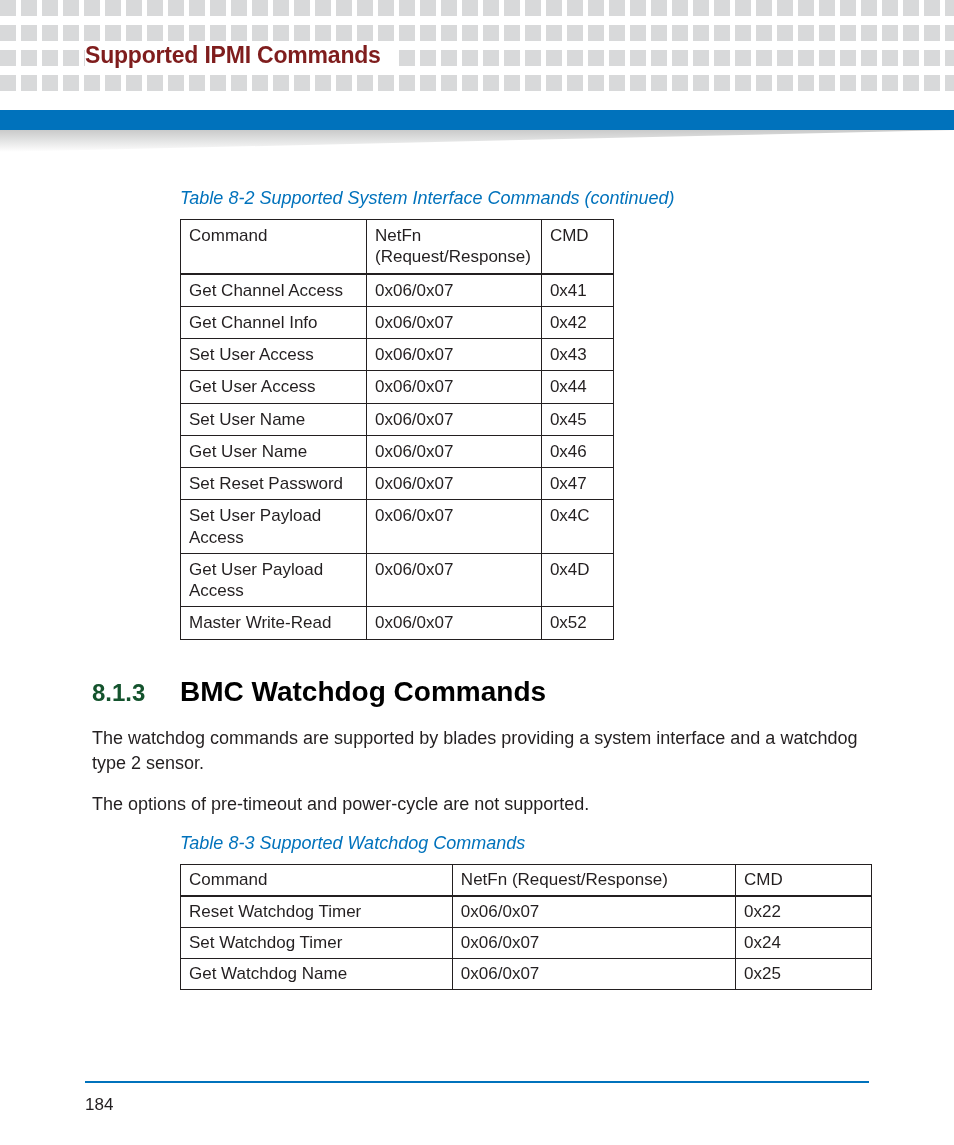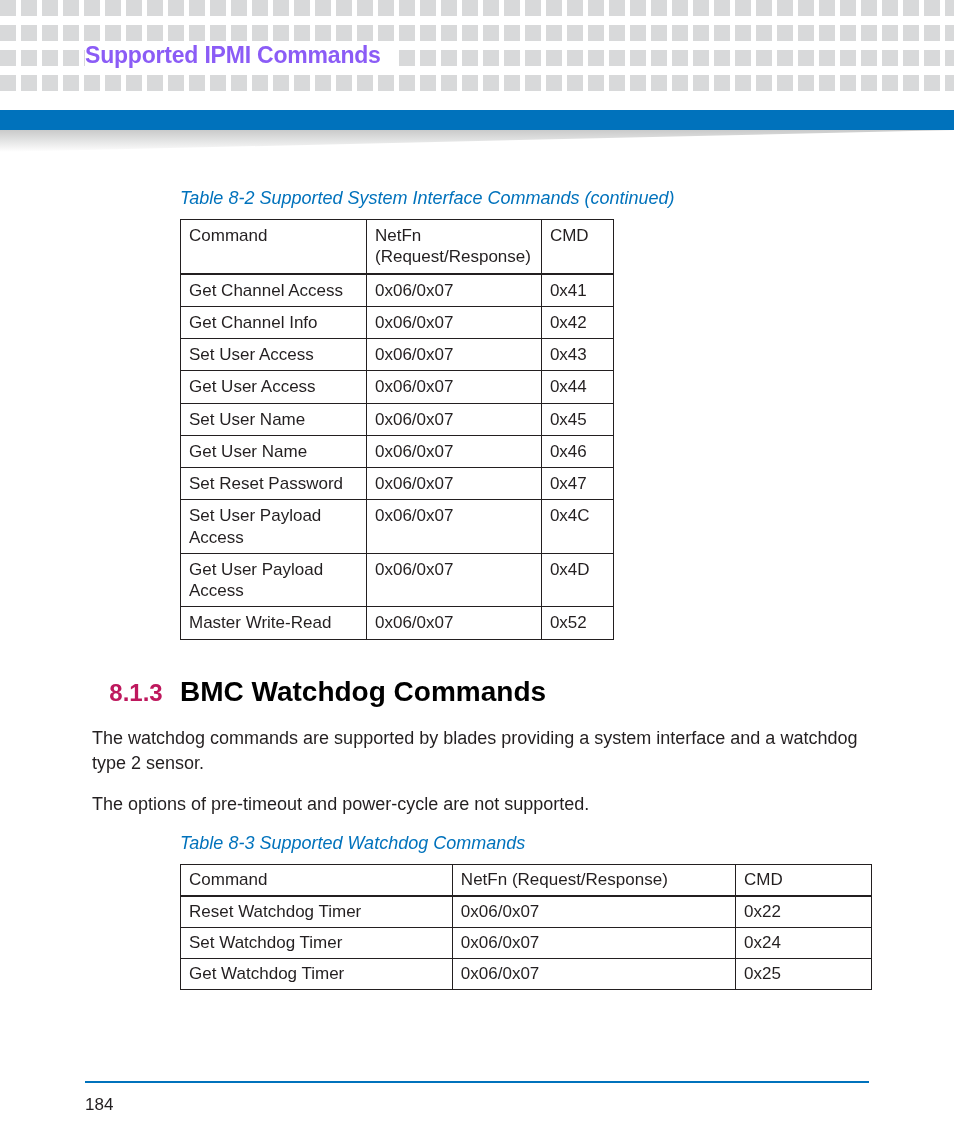--- a/index.html
+++ b/index.html
@@ -28,21 +28,21 @@
   }
   .header-title-wrap {
     position: absolute;
     left: 85px; top: 42px;
     background: #fff;
     padding: 0 18px 0 0;
   }
   .header-title {
     font-size: 23px;
     font-weight: 700;
-    color: #8b5cf6;
+    color: #7f1d1d;
     letter-spacing: -0.2px;
   }
   .blue-bar {
     position: absolute;
     left: 0; top: 110px;
     width: 954px; height: 20px;
     background: #0072bc;
   }
   .wedge {
     position: absolute;
@@ -88,22 +88,21 @@
   .section-row {
     display: flex;
     align-items: baseline;
     margin-top: 36px;
     margin-bottom: 18px;
   }
   .section-num {
     width: 88px;
     font-size: 24px;
     font-weight: 700;
-    color: #be185d;
-    text-align: center;
+    color: #14532d;
   }
   .section-title {
     font-size: 28px;
     font-weight: 700;
     color: #000000;
   }
   .body-text {
     font-size: 18px;
     line-height: 1.4;
     margin-bottom: 16px;
@@ -251,21 +250,21 @@
           <td class="c1">Reset Watchdog Timer</td>
           <td class="c2">0x06/0x07</td>
           <td class="c3">0x22</td>
         </tr>
         <tr>
           <td class="c1">Set Watchdog Timer</td>
           <td class="c2">0x06/0x07</td>
           <td class="c3">0x24</td>
         </tr>
         <tr>
-          <td class="c1">Get Watchdog Timer</td>
+          <td class="c1">Get Watchdog Name</td>
           <td class="c2">0x06/0x07</td>
           <td class="c3">0x25</td>
         </tr>
       </tbody>
   </table>
 
 </div>
 
 <div class="footer-rule"></div>
 <div class="footer">

